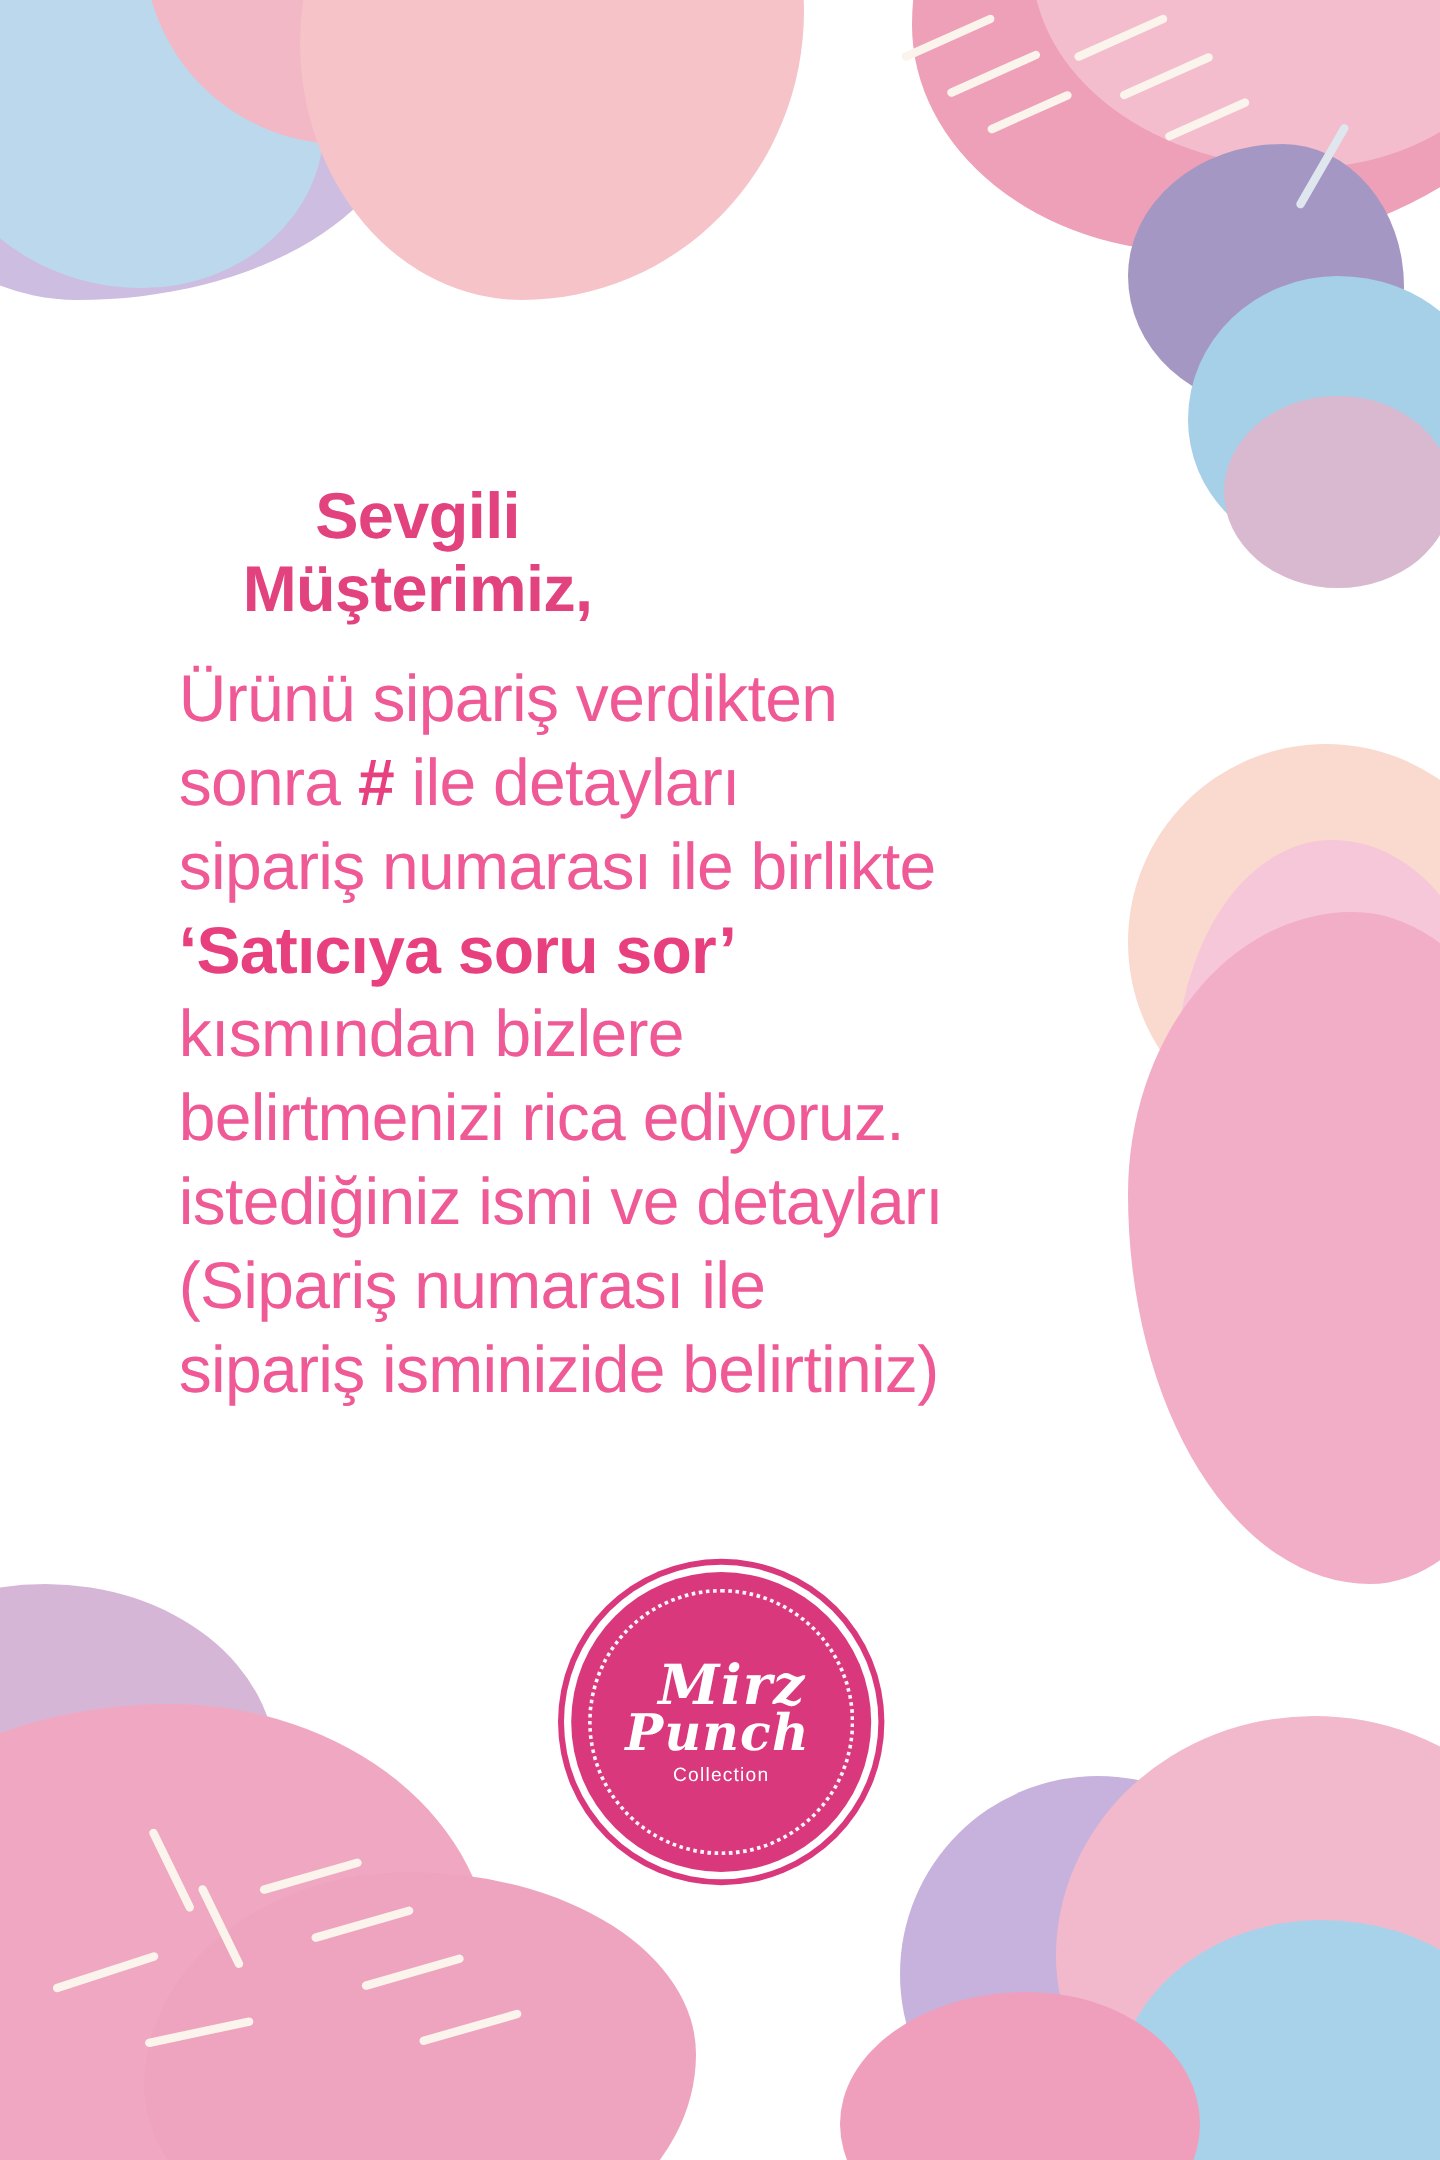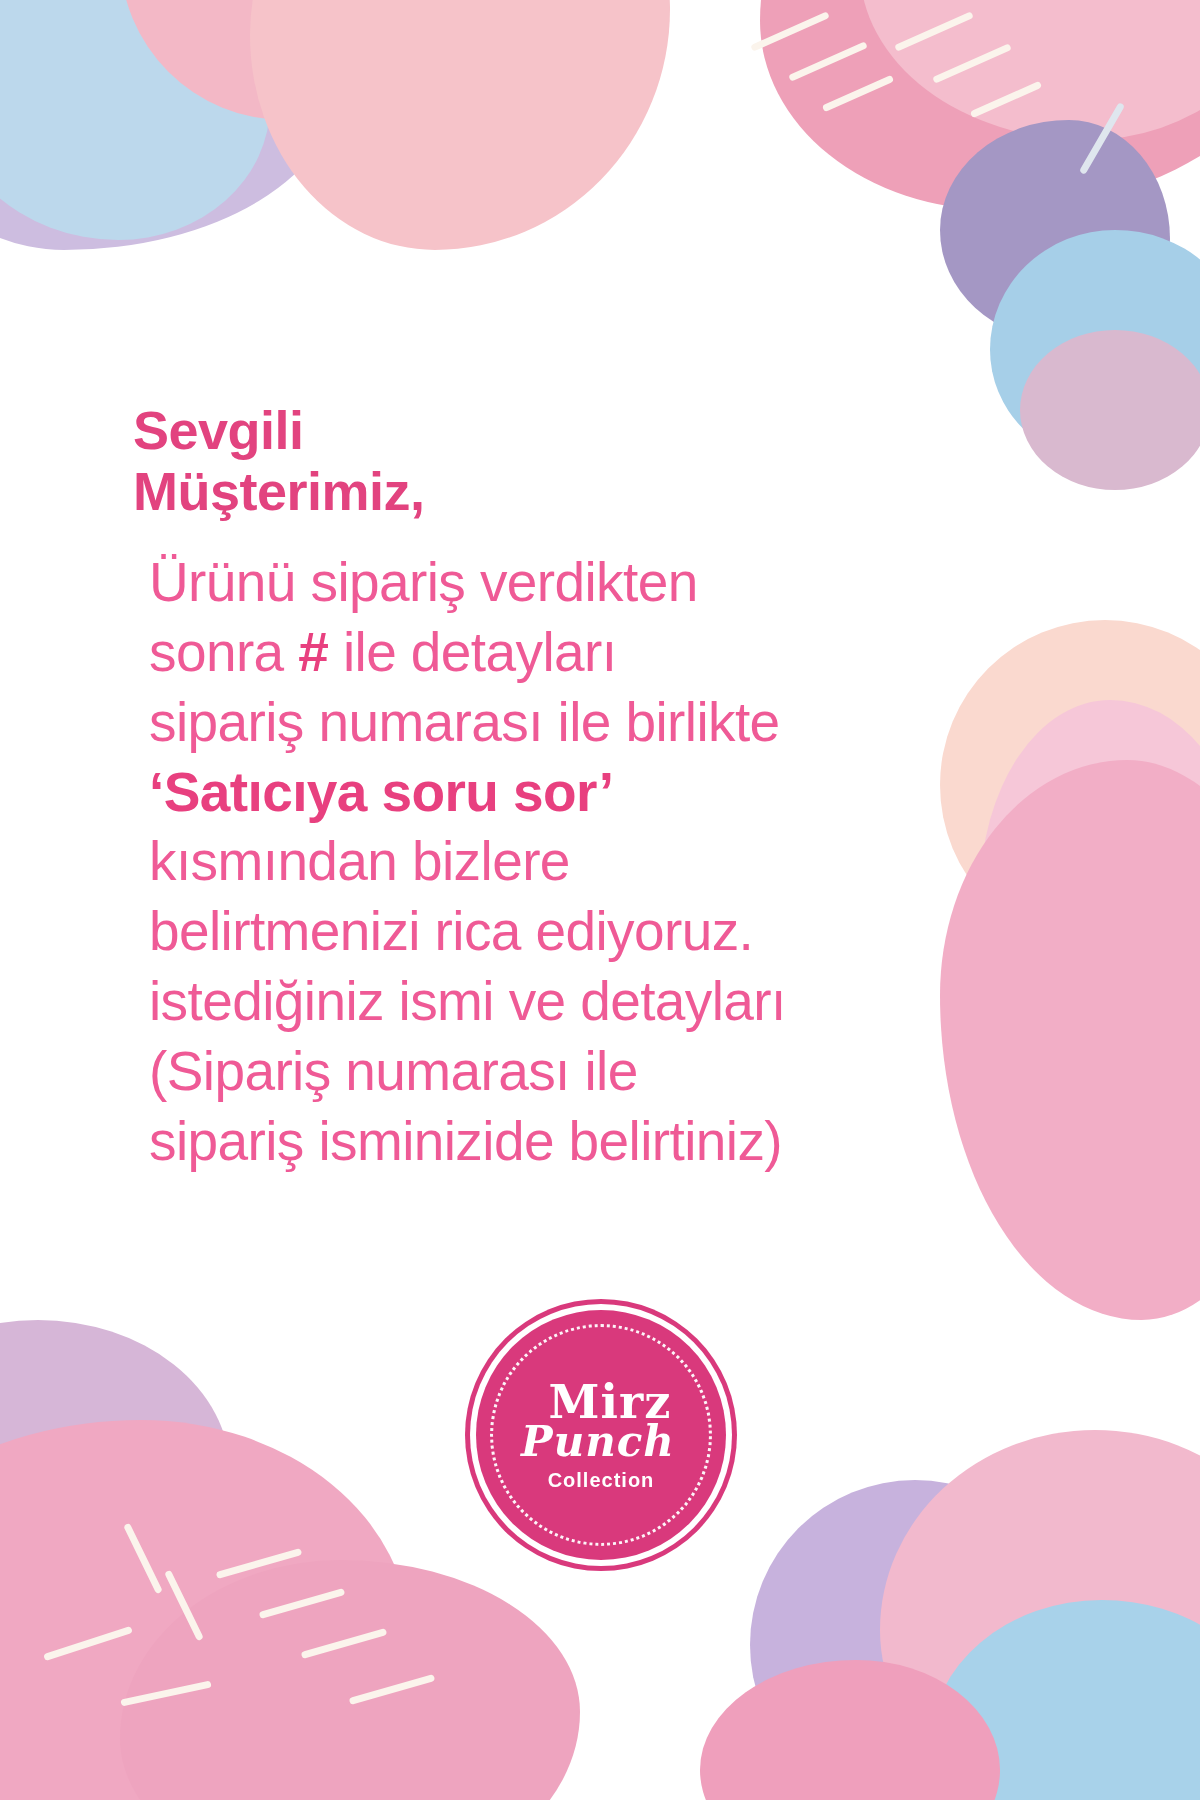--- a/index.html
+++ b/index.html
@@ -174,20 +174,21 @@
     width: 860px;
   }
   .greeting {
     color: #e2437f;
     font-weight: bold;
     font-size: 54px;
     line-height: 1.13;
     letter-spacing: -0.5px;
     margin: 0 0 26px 0;
     max-width: 430px;
+    text-align: center;
   }
   .body-copy {
     color: #ef5a96;
     font-size: 55px;
     line-height: 1.27;
     letter-spacing: -0.6px;
     margin: 16px;
   }
   .body-copy .hash {
     font-weight: bold;
@@ -217,40 +218,41 @@
   }
   .logo-dots {
     position: absolute;
     inset: 14px;
     border-radius: 50%;
     border: 3px dotted #ffffff;
     opacity: .95;
   }
   .logo-line1 {
     font-family: "DejaVu Serif", serif;
+    font-style: italic;
     font-weight: bold;
     font-size: 46px;
     line-height: 1;
     margin-left: 18px;
     letter-spacing: 1px;
   }
   .logo-line2 {
     font-family: "DejaVu Serif", serif;
     font-style: italic;
     font-weight: bold;
     font-size: 42px;
     line-height: 1;
     margin-top: -4px;
     margin-right: 6px;
     letter-spacing: 1px;
   }
   .logo-line3 {
     font-family: "Liberation Sans", sans-serif;
-    font-weight: bold;
-    font-size: 20px;
+    font-weight: normal;
+    font-size: 16px;
     letter-spacing: 1px;
     margin-top: 6px;
   }
 </style>
 </head>
 <body>
 
 <div class="page">
 
   <div class="decor">

